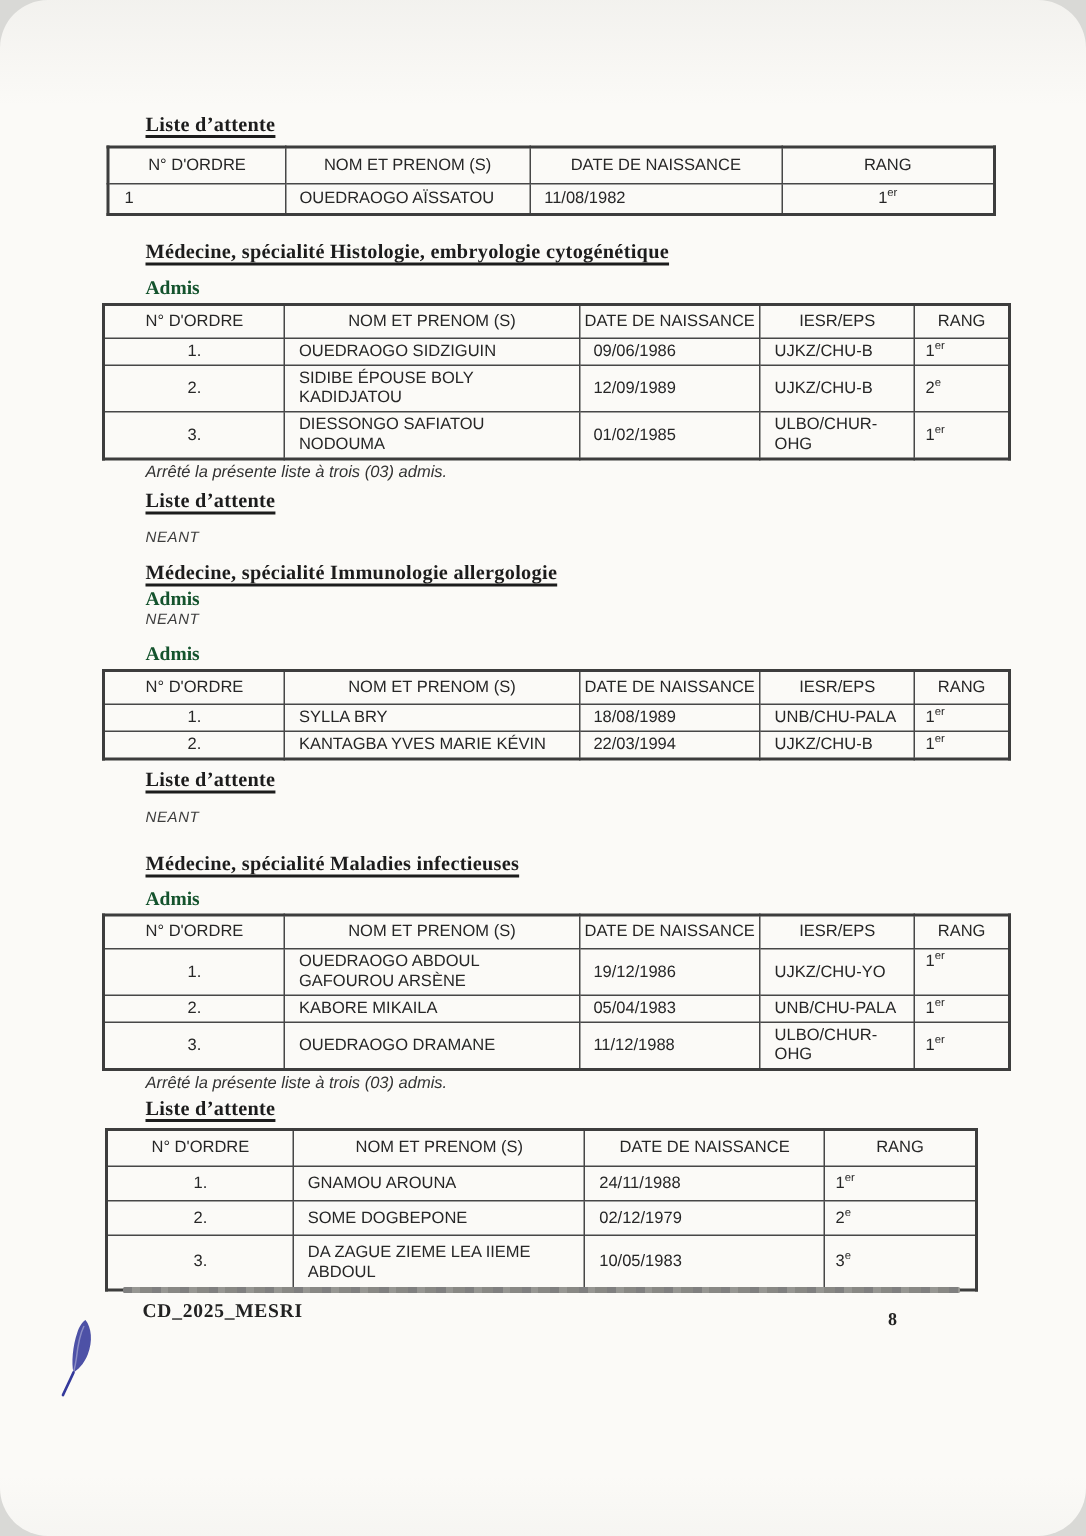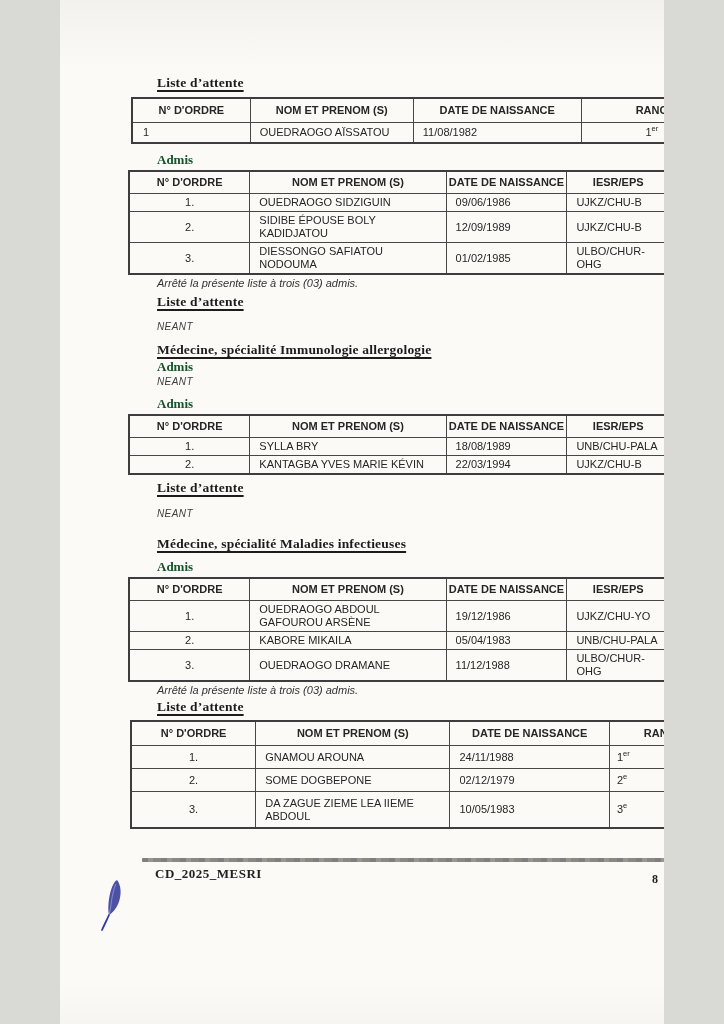--- a/index.html
+++ b/index.html
@@ -1,19 +1,19 @@
 <!DOCTYPE html>
 <html><head>
 <meta charset="utf-8">
 <style>
   html,body { margin:0; padding:0; background:#d9d9d6; }
   .page {
-    position:relative; width:604px; height:1024px; margin:0 auto;
+    position:relative; width:724px; height:1024px; margin:0 auto;
     background:#fbfaf7; overflow:hidden; box-sizing:border-box;
-    font-family:"Liberation Sans", sans-serif; color:#2e2e2e;
+    font-family:"Liberation Sans", sans-serif; color:#2e2e2e;border-radius:32px;
   }
   .page::before{
     content:""; position:absolute; inset:0; pointer-events:none;
     background:linear-gradient(180deg, rgba(190,190,184,0.14), rgba(255,255,255,0) 70px),
                linear-gradient(0deg, rgba(190,190,184,0.08), rgba(255,255,255,0) 40px);
   }
   .content { position:absolute; left:68px; top:75px; width:600px; }
 
   .h-underline {
     font-family:"Liberation Serif", serif; font-weight:bold; font-size:13.5px; line-height:16px;
@@ -29,21 +29,21 @@
     margin:0 0 0 29px; letter-spacing:0.4px;
   }
   .note {
     font-style:italic; font-size:11px; line-height:14px; color:#333;
     margin:0 0 0 29px;
   }
 
   table { border-collapse:collapse; table-layout:fixed; font-size:11px; color:#262626; }
   th, td { border:1px solid #474747; overflow:hidden; white-space:normal; }
   table { border:2px solid #3d3d3d; }
-  th { font-weight:bold; text-align:center; padding:5px 3px; line-height:13px; }
+  th { font-weight:normal; text-align:center; padding:5px 3px; line-height:13px; }
   td { padding:3px 9px; line-height:13px; vertical-align:middle; }
   td.ordre { text-align:center; padding:3px 2px; }
   td.rang-left { padding:3px 7px; }
   td.rang-center { text-align:center; }
   sup { font-size:7.5px; line-height:0; }
 
   .tbl-t1 { width:593px; margin:6px 0 0 3px; }
   .tbl-5col { width:606px; margin:3px 0 0 0; }
   .tbl-5col td { padding-top:2px; padding-bottom:2px; }
   .tbl-5col th { padding:4px 2px; }
@@ -106,20 +106,21 @@
       </tr>
       <tr>
         <td class="ordre" style="text-align:left;padding-left:10px;">1</td>
         <td>OUEDRAOGO AÏSSATOU</td>
         <td>11/08/1982</td>
         <td class="rang-center"><span>1</span><sup>er</sup></td>
       </tr>
     </tbody>
       </table>
 
+    <div class="h-underline mt-h2-histo">Médecine, spécialité Histologie, embryologie cytogénétique</div>
     <div class="admis mt-admis">Admis</div>
     <table class="tbl-5col">
       <colgroup>
           <col style="width:20%">
           <col style="width:32.5%">
           <col style="width:20%">
           <col style="width:17%">
           <col style="width:10.5%">
         </colgroup>
       <tbody>

